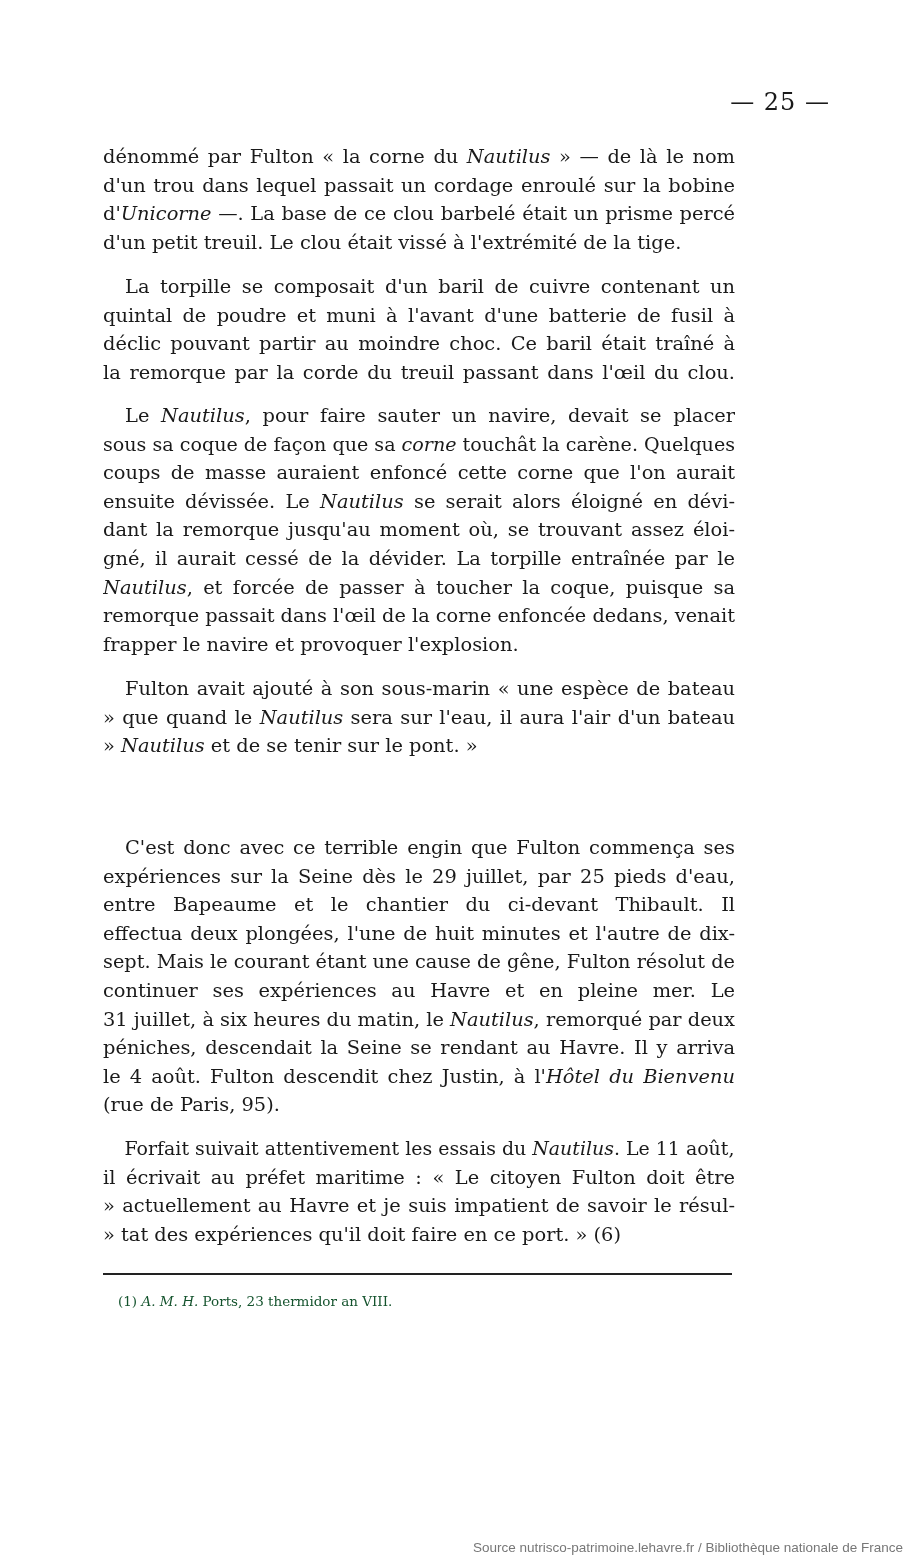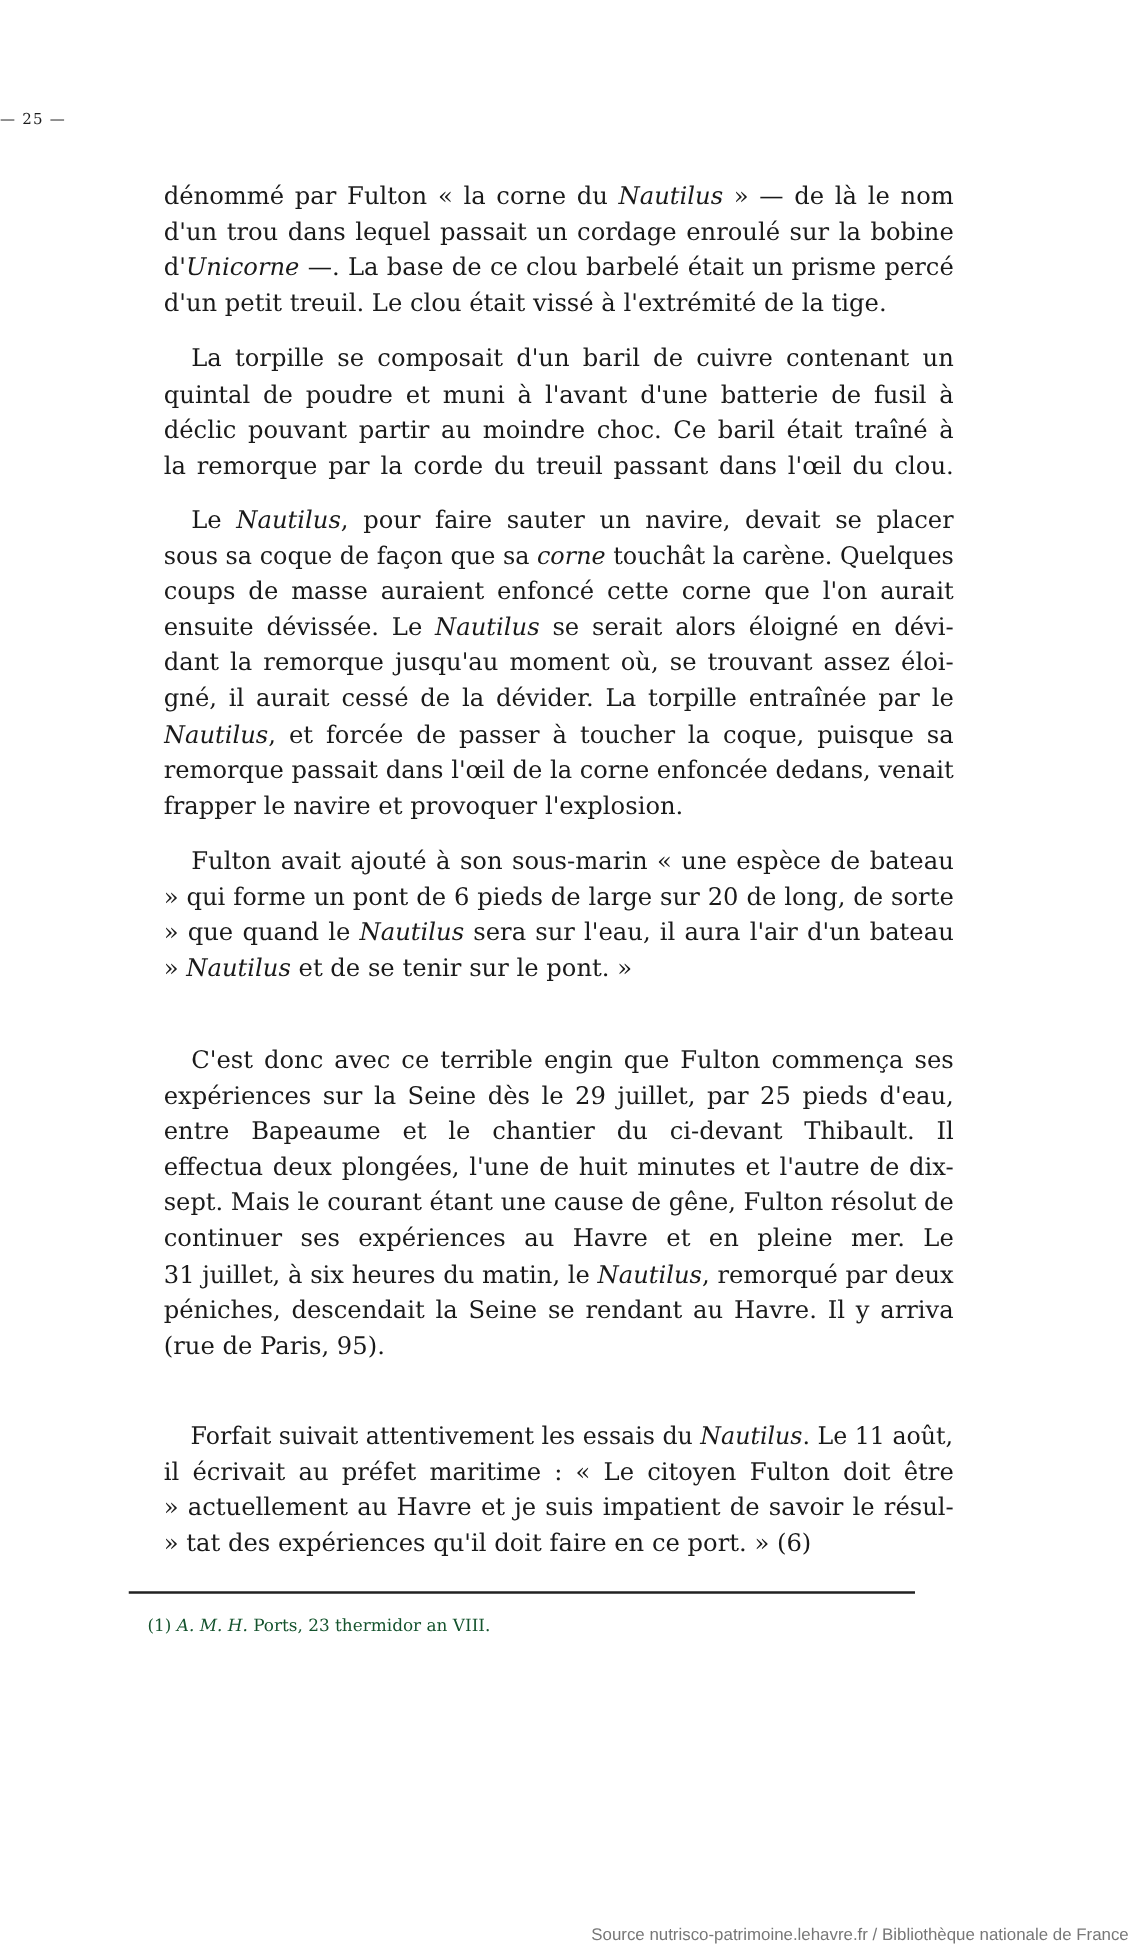--- a/index.html
+++ b/index.html
@@ -10,25 +10,25 @@
     position: relative;
     overflow: hidden;
     font-family: "DejaVu Serif", "Liberation Serif", serif;
     color: #1a1a1a;
   }
   .page-number {
     position: absolute;
     top: 88px;
     left: 0;
     width: 830px;
-    text-align: left;
-    font-size: 12px;
+    text-align: right;
+    font-size: 24px;
     letter-spacing: 1px;
   }
-  .para { position: absolute; left: 103px; width: 632px; margin-left: 28px; }
+  .para { position: absolute; left: 103px; width: 632px; }
   .line {
     display: block;
     white-space: nowrap;
     height: 28.6px;
     font-size: 19.4px;
     transform-origin: left center;
   }
   .line.just { text-align: justify; text-align-last: justify; white-space: normal; overflow: hidden; }
   .indent { padding-left: 22px; }
   em { font-style: italic; }
@@ -82,33 +82,33 @@
       <span class="line just">coups de masse auraient enfoncé cette corne que l'on aurait</span>
       <span class="line just">ensuite dévissée. Le <em>Nautilus</em> se serait alors éloigné en dévi-</span>
       <span class="line just">dant la remorque jusqu'au moment où, se trouvant assez éloi-</span>
       <span class="line just">gné, il aurait cessé de la dévider. La torpille entraînée par le</span>
       <span class="line just"><em>Nautilus</em>, et forcée de passer à toucher la coque, puisque sa</span>
       <span class="line just" style="white-space: nowrap; text-align: left; text-align-last: left; transform: scaleX(0.9963); width: 634.344px; overflow: visible;">remorque passait dans l'œil de la corne enfoncée dedans, venait</span>
       <span class="line">frapper le navire et provoquer l'explosion.</span>
     </div>
     <div class="para" style="top: 677px;">
       <span class="line just indent">Fulton avait ajouté à son sous-marin « une espèce de bateau</span>
-      <span class="line just">» qui forme un pont de 6 pieds de large sur 20 de long, de sorte</span>
       <span class="line just">» que quand le <em>Nautilus</em> sera sur l'eau, il aura l'air d'un bateau</span>
       <span class="line">» <em>Nautilus</em> et de se tenir sur le pont. »</span>
     </div>
     <div class="para" style="top: 836px;">
       <span class="line just indent">C'est donc avec ce terrible engin que Fulton commença ses</span>
       <span class="line just">expériences sur la Seine dès le 29 juillet, par 25 pieds d'eau,</span>
       <span class="line just">entre Bapeaume et le chantier du ci-devant Thibault. Il</span>
       <span class="line just">effectua deux plongées, l'une de huit minutes et l'autre de dix-</span>
       <span class="line just" style="white-space: nowrap; text-align: left; text-align-last: left; transform: scaleX(0.9943); width: 635.625px; overflow: visible;">sept. Mais le courant étant une cause de gêne, Fulton résolut de</span>
       <span class="line just">continuer ses expériences au Havre et en pleine mer. Le</span>
       <span class="line just" style="white-space: nowrap; text-align: left; text-align-last: left; transform: scaleX(0.9987); width: 632.828px; overflow: visible;">31 juillet, à six heures du matin, le <em>Nautilus</em>, remorqué par deux</span>
       <span class="line just">péniches, descendait la Seine se rendant au Havre. Il y arriva</span>
+      <span class="line just">le 4 août. Fulton descendit chez Justin, à l'<em>Hôtel du Bienvenu</em></span>
       <span class="line">(rue de Paris, 95).</span>
     </div>
     <div class="para" style="top: 1137px;">
       <span class="line just indent" style="white-space: nowrap; text-align: left; text-align-last: left; transform: scaleX(0.9767); width: 624.531px; overflow: visible;">Forfait suivait attentivement les essais du <em>Nautilus</em>. Le 11 août,</span>
       <span class="line just">il écrivait au préfet maritime : « Le citoyen Fulton doit être</span>
       <span class="line just">» actuellement au Havre et je suis impatient de savoir le résul-</span>
       <span class="line">» tat des expériences qu'il doit faire en ce port. » (6)</span>
     </div>
   </div>
 

